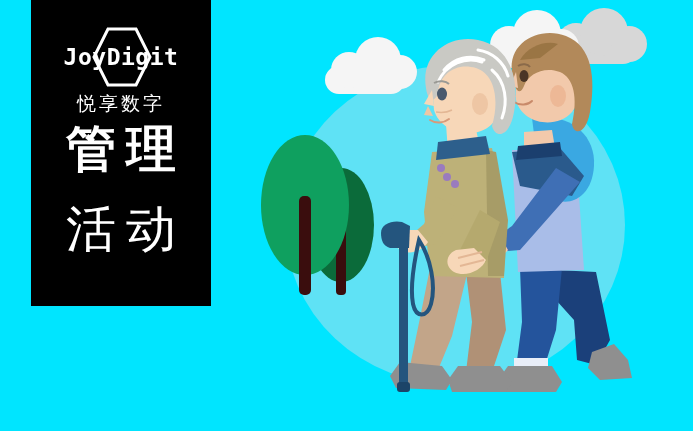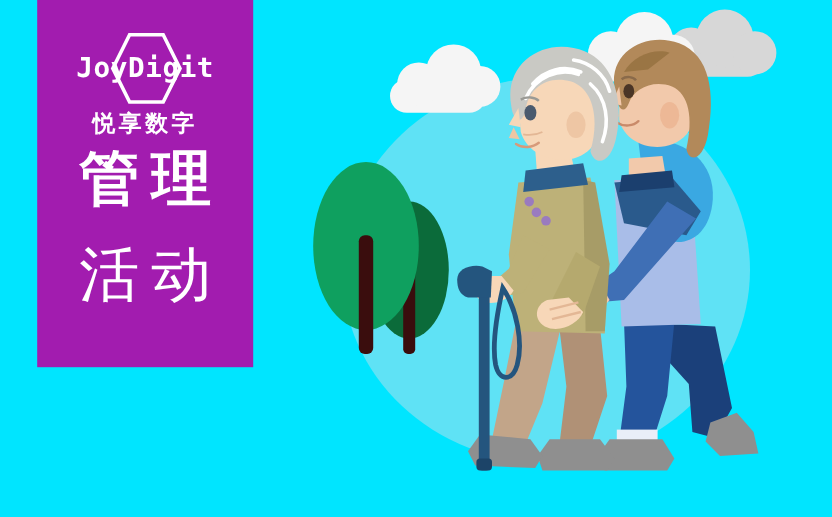--- a/index.html
+++ b/index.html
@@ -10,34 +10,34 @@
   }
   #stage{position:relative;width:693px;height:431px;background:#00e5ff;overflow:hidden;}
 
   
   .art{position:absolute;inset:0;}
   .art svg{display:block;width:693px;height:431px;}
 
   
   .panel{
     position:absolute;left:31px;top:0;width:180px;height:306px;
-    background:#a21caf;
+    background:#000000;
     display:flex;flex-direction:column;align-items:center;
   }
   .logo-wrap{position:relative;width:150px;height:62px;margin-top:26px;}
   .logo-hex{position:absolute;left:45px;top:0;width:62px;height:62px;}
   .logo-hex svg{display:block;}
   .logo-text{
     position:absolute;left:0;top:14px;width:150px;text-align:center;
     font-family:"DejaVu Sans Mono","Liberation Mono",monospace;
     font-weight:700;font-size:23px;letter-spacing:.5px;color:#ffffff;
     line-height:34px;white-space:nowrap;
   }
   .logo-sub{
-    margin-top:4px;font-size:19px;font-weight:700;color:#ffffff;
+    margin-top:4px;font-size:19px;font-weight:400;color:#ffffff;
     letter-spacing:3px;line-height:24px;
   }
   .title-line{
     color:#ffffff;text-align:center;width:180px;
     font-size:50px;line-height:58px;letter-spacing:10px;text-indent:10px;
   }
   .title-a{font-weight:300;margin-top:22px;}
   .title-b{font-weight:700;margin-top:4px;}
 </style>
 </head>

